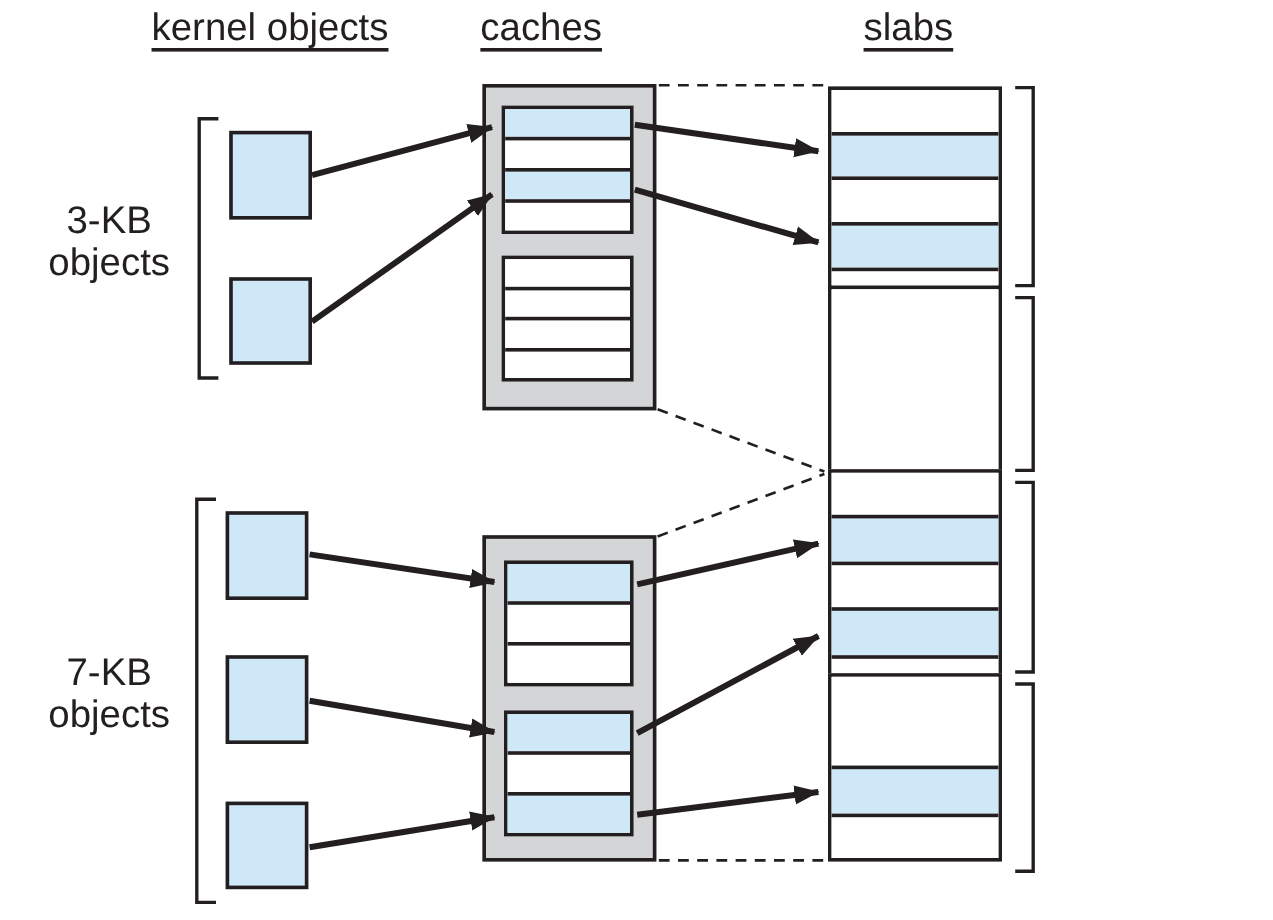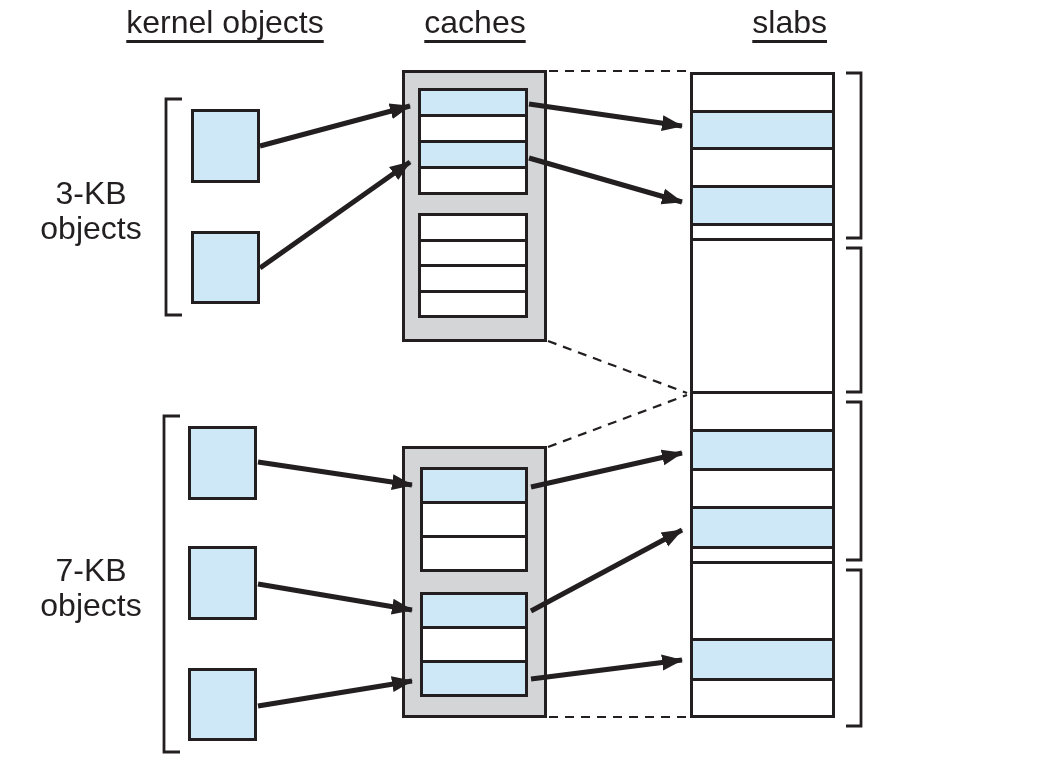--- a/index.html
+++ b/index.html
@@ -5,21 +5,21 @@
   html,body{margin:0;padding:0;background:#fff;}
   .canvas{
     position:relative;width:1061px;height:767px;overflow:hidden;
     background:var(--background,#fff);
     font-family:"Liberation Sans",sans-serif;
     color:var(--border,#231f20);
     padding-left:32px;
   }
   .hdr{position:absolute;top:4px;font-size:32px;text-align:center;}
   .hdr span{text-decoration:underline;text-decoration-thickness:2.5px;text-underline-offset:7px;}
-  .glabel{position:absolute;width:150px;font-size:32px;line-height:35px;text-align:center;margin-top:10px;}
+  .glabel{position:absolute;width:150px;font-size:32px;line-height:35px;text-align:center;}
   .sidelabel{position:absolute;left:885px;top:334px;font-size:32px;line-height:40px;text-align:left;}
   .sq{position:absolute;width:69px;box-sizing:border-box;
       border:3px solid var(--border);background:var(--object-fill);}
   .cachebox{position:absolute;left:402px;width:145px;height:272px;box-sizing:border-box;
       border:3px solid var(--border);background:var(--cache-bg);}
   .subbox{position:absolute;box-sizing:border-box;border:3px solid var(--border);
       background:var(--free-fill);display:flex;flex-direction:column;}
   .slabwrap{position:absolute;left:690px;top:72px;width:145px;height:646px;}
   .slabbox{position:absolute;left:0;width:145px;box-sizing:border-box;
       border:3px solid var(--border);background:var(--free-fill);
@@ -34,24 +34,24 @@
   .bracket{stroke:var(--border);stroke-width:2.8;fill:none;}
 </style>
 </head>
 <body>
 
 <div class="canvas">
 
   <div class="hdr" style="left:100px;width:250px;">
     <span>kernel objects</span>
   </div>
-  <div class="hdr" style="left:400px;width:150px;">
+  <div class="hdr" style="left:376px;width:150px;">
     <span>caches</span>
   </div>
-  <div class="hdr" style="left:687px;width:140px;text-align:right;">
+  <div class="hdr" style="left:687px;width:140px;">
     <span>slabs</span>
   </div>
 
   <div class="glabel" style="left:16px;top:166px;">
     <div>3-KB</div>
     <div>objects</div>
   </div>
   <div class="glabel" style="left:16px;top:543px;">
     <div>7-KB</div>
     <div>objects</div>

